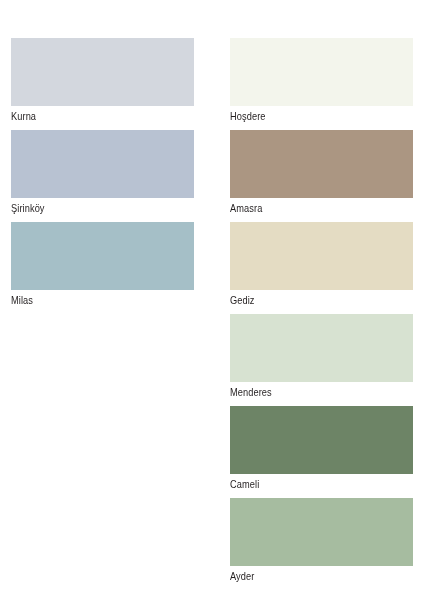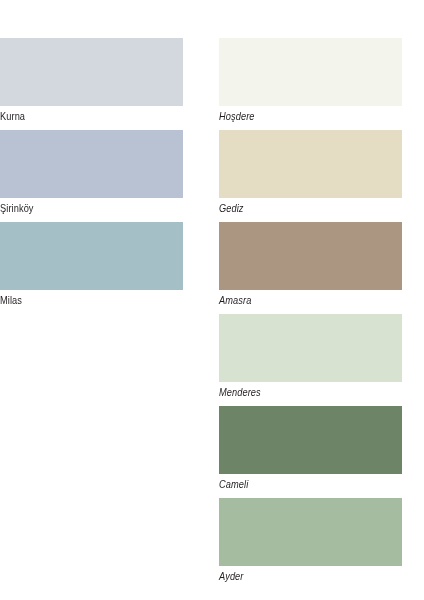--- a/index.html
+++ b/index.html
@@ -22,36 +22,36 @@
     box-sizing: border-box;
   }
 
   .columns {
     position: absolute;
     left: 0;
     top: 38px;
     width: 424px;
     display: flex;
     flex-direction: row;
+    justify-content: center;
   }
 
   .column {
     display: flex;
     flex-direction: column;
   }
 
   .column-left {
     width: 183px;
     margin-left: 0px;
   }
 
   .column-right {
     width: 183px;
     margin-left: 36px;
-    font-style: italic;
   }
 
   .swatch-entry {
     display: flex;
     flex-direction: column;
     margin-bottom: 3px;
   }
 
   .swatch-chip {
     width: 100%;
@@ -92,26 +92,26 @@
         <span class="swatch-label" style="color: rgb(35, 31, 32);">Milas</span>
       </div>
     </div>
 
     <div class="column column-right">
       <div class="swatch-entry">
         <span class="swatch-chip" style="background:#f3f5ec"></span>
         <span class="swatch-label" style="color: rgb(35, 31, 32);">Hoşdere</span>
       </div>
       <div class="swatch-entry">
+        <span class="swatch-chip" style="background:#ab9682"></span>
+        <span class="swatch-label" style="color: rgb(35, 31, 32);">Amasra</span>
+      </div>
+      <div class="swatch-entry">
         <span class="swatch-chip" style="background:#e4dcc3"></span>
         <span class="swatch-label" style="color: rgb(35, 31, 32);">Gediz</span>
-      </div>
-      <div class="swatch-entry">
-        <span class="swatch-chip" style="background:#ab9682"></span>
-        <span class="swatch-label" style="color: rgb(35, 31, 32);">Amasra</span>
       </div>
       <div class="swatch-entry">
         <span class="swatch-chip" style="background:#d7e2d1"></span>
         <span class="swatch-label" style="color: rgb(35, 31, 32);">Menderes</span>
       </div>
       <div class="swatch-entry">
         <span class="swatch-chip" style="background:#6d8466"></span>
         <span class="swatch-label" style="color: rgb(35, 31, 32);">Cameli</span>
       </div>
       <div class="swatch-entry">

